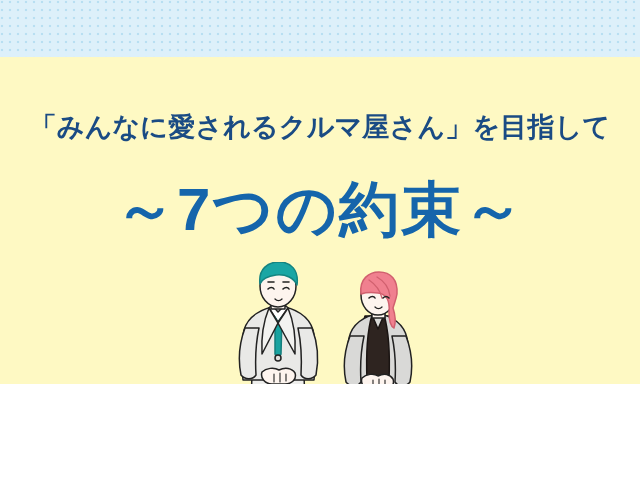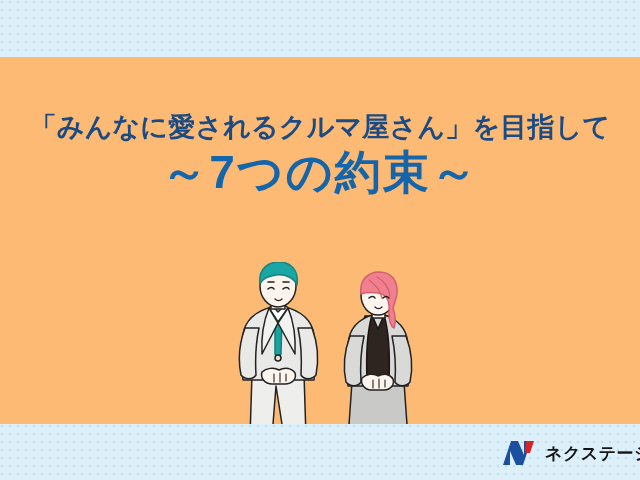--- a/index.html
+++ b/index.html
@@ -8,22 +8,22 @@
     padding: 0;
     background: #ffffff;
   }
   body {
     font-family: "Liberation Sans", "DejaVu Sans", sans-serif;
   }
 
   .banner {
     position: relative;
     width: 640px;
-    height: 480px;
-    background: #fdba74;
+    height: 384px;
+    background: #fef9c3;
     overflow: hidden;
   }
 
   
   .dot-band {
     position: absolute;
     left: 0;
     width: 640px;
     background-color: #ddf0fa;
     background-image:
@@ -52,23 +52,23 @@
     display: block;
     color: #1a4b84;
     font-size: 27px;
     font-weight: 700;
     letter-spacing: 0.2px;
     line-height: 1.15;
     white-space: nowrap;
   }
   .headline__line2 {
     display: block;
-    margin-top: 4px;
+    margin-top: 34px;
     color: #1565ab;
-    font-size: 46px;
+    font-size: 60px;
     font-weight: 700;
     letter-spacing: 2px;
     line-height: 1.1;
     white-space: nowrap;
   }
 
   
   .illustration {
     position: absolute;
     left: 228px;

